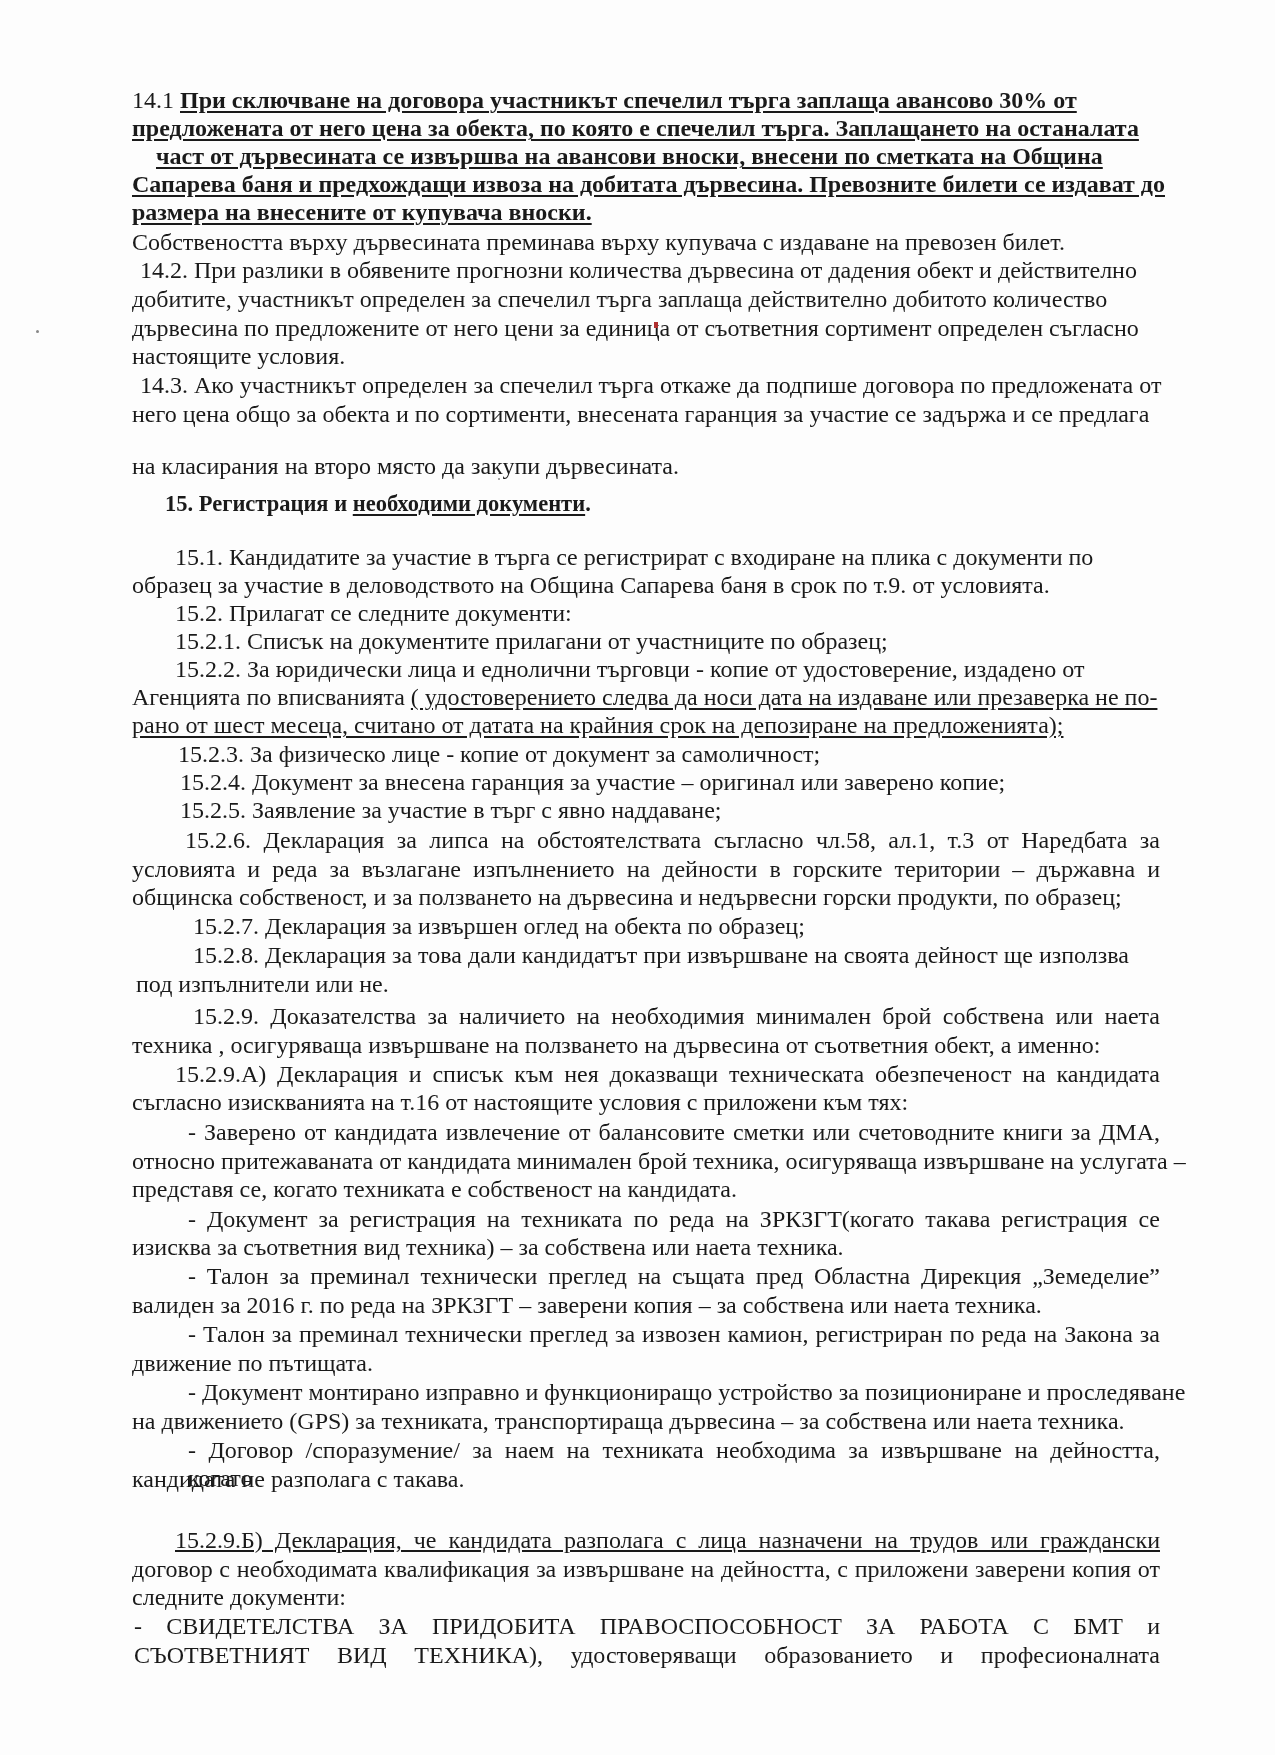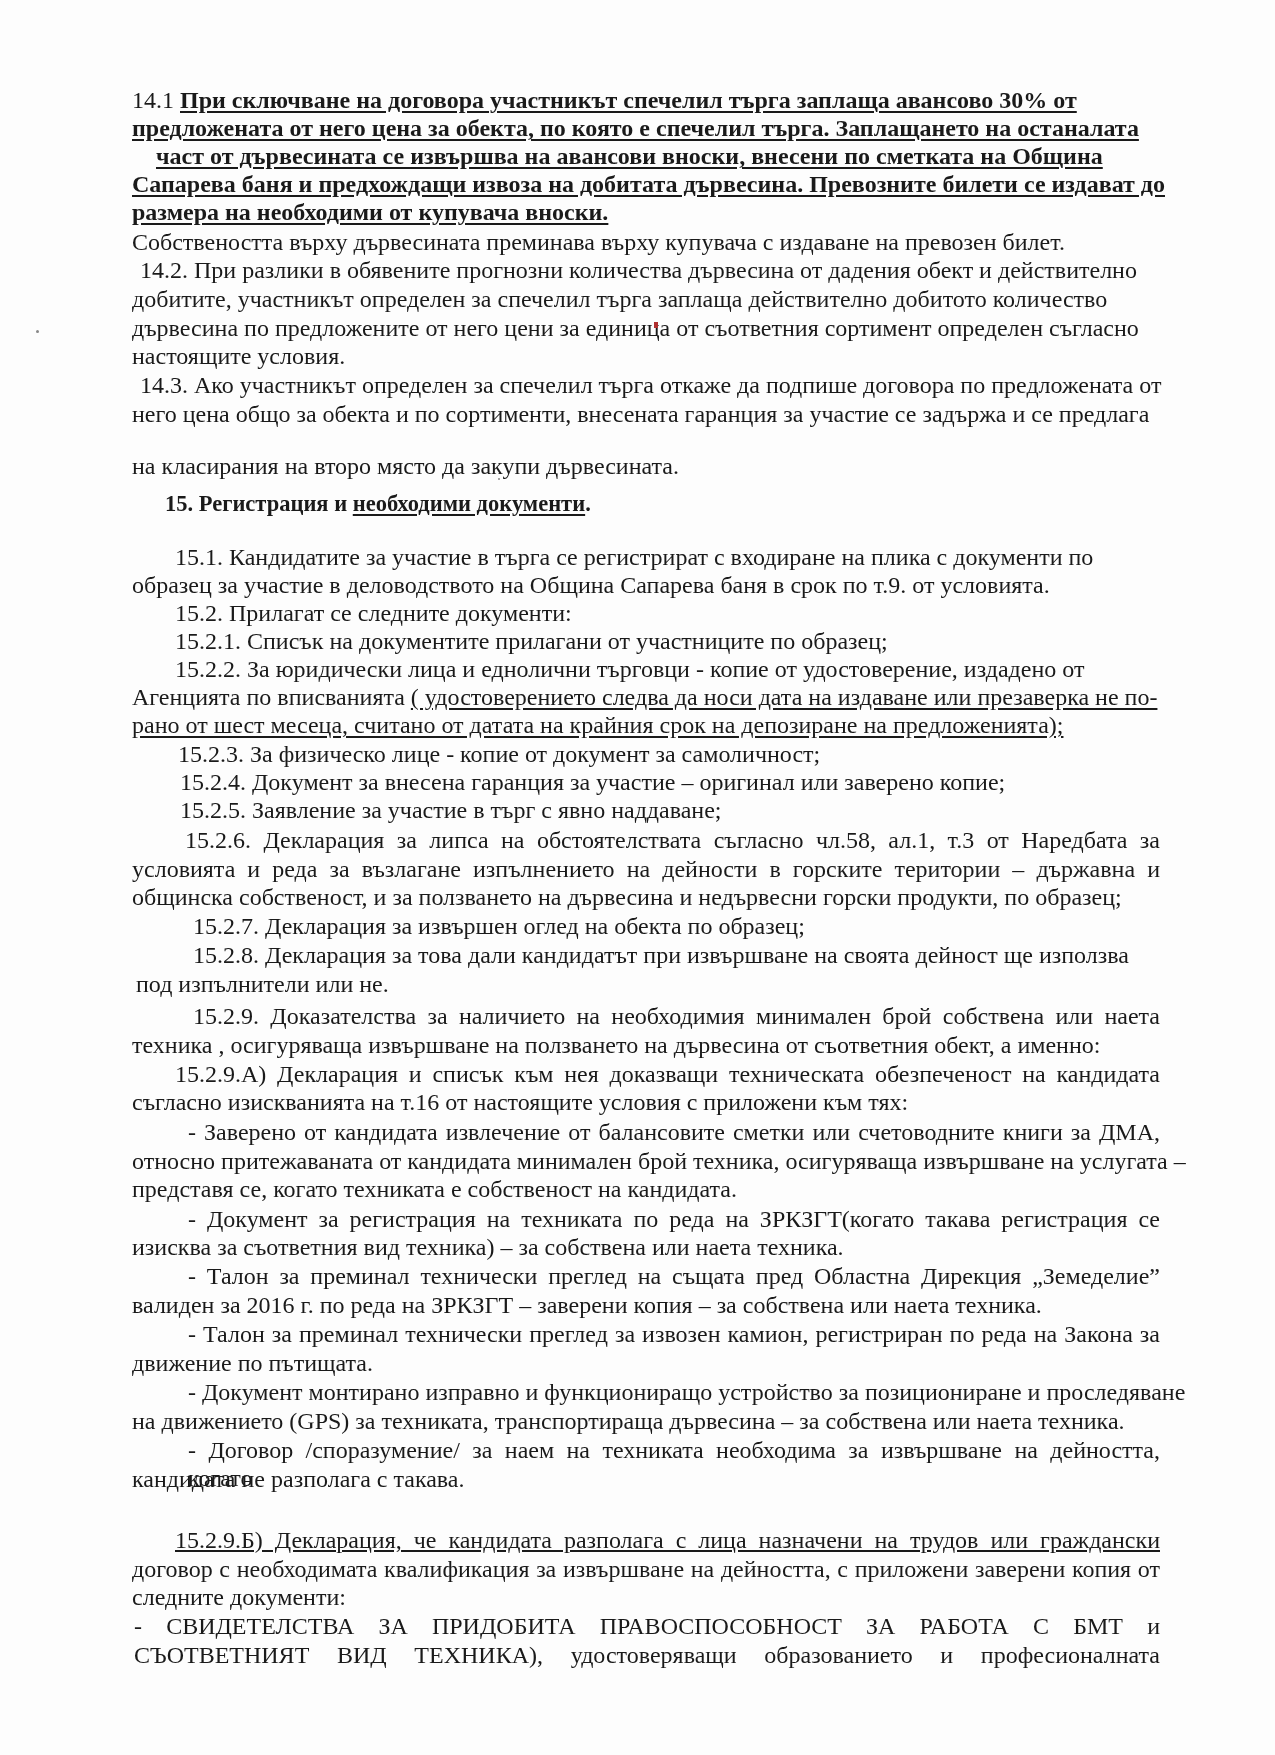--- a/index.html
+++ b/index.html
@@ -17,21 +17,21 @@
 </head>
 <body>
 
 <div class="page">
 
   <div>
     <div class="ln" style="left:132px;top:86px;width:990px;"><span>14.1 </span><span class="bu">При сключване на договора участникът спечелил търга заплаща авансово 30% от</span></div>
     <div class="ln bu" style="left:132px;top:114px;">предложената от него цена за обекта, по която е спечелил търга. Заплащането на останалата</div>
     <div class="ln bu" style="left:132px;top:142px;margin-left:24px;">част от дървесината се извършва на авансови вноски, внесени по сметката на Община</div>
     <div class="ln bu" style="left:132px;top:170px;">Сапарева баня и предхождащи извоза на добитата дървесина. Превозните билети се издават до</div>
-    <div class="ln bu" style="left:132px;top:198px;">размера на необходими от купувача вноски.</div>
+    <div class="ln bu" style="left:132px;top:198px;">размера на внесените от купувача вноски.</div>
     <div class="ln" style="left:132px;top:228px;">Собствеността върху дървесината преминава върху купувача с издаване на превозен билет.</div>
   </div>
 
   <div>
     <div class="ln" style="left:140px;top:256px;">14.2. При разлики  в обявените прогнозни количества дървесина от дадения обект и действително</div>
     <div class="ln" style="left:132px;top:285px;">добитите, участникът определен за спечелил търга заплаща действително добитото количество</div>
     <div class="ln" style="left:132px;top:314px;">дървесина по предложените от него цени за единица от съответния сортимент определен съгласно</div>
     <div class="ln" style="left:132px;top:342px;">настоящите условия.</div>
   </div>
 

